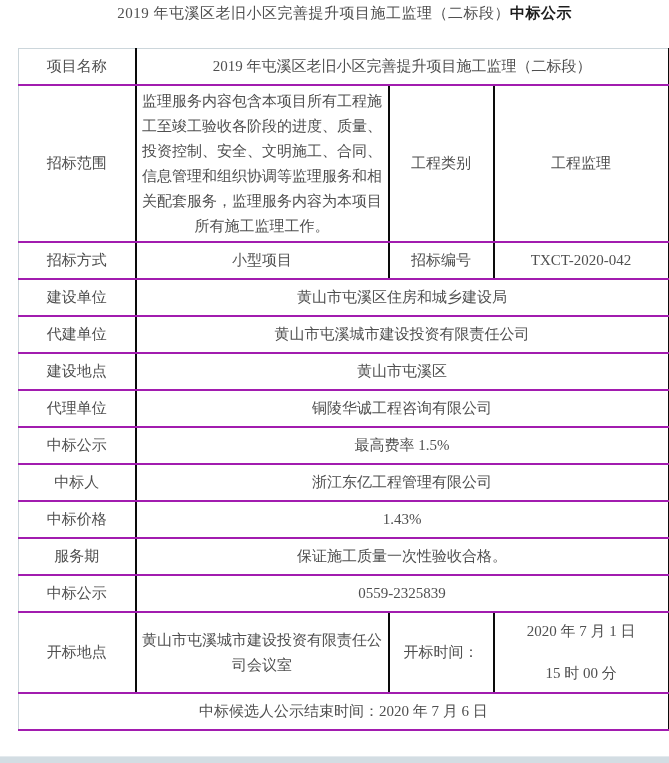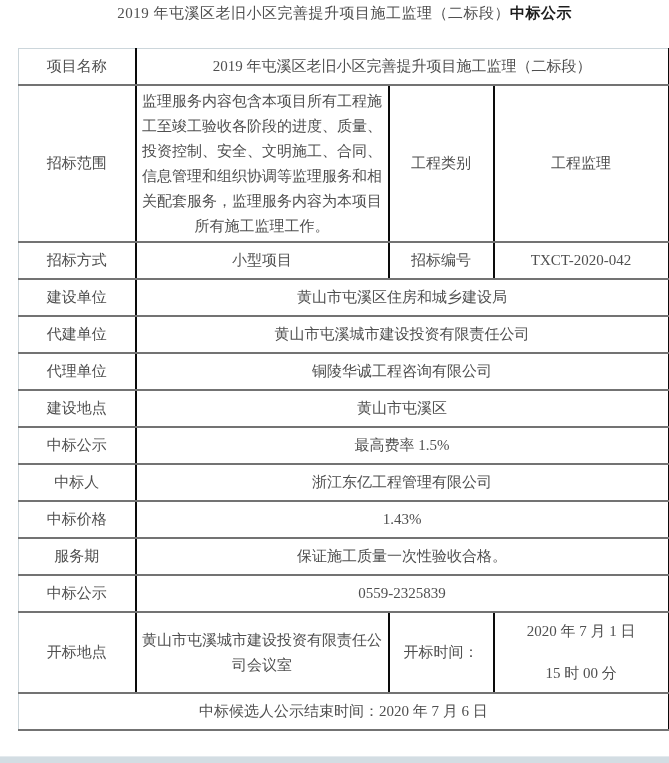--- a/index.html
+++ b/index.html
@@ -27,21 +27,21 @@
   table.bid-table {
     margin: 25px 11px 0 8px;
     width: 650px;
     table-layout: fixed;
     border-collapse: collapse;
     border: 1px solid #ccd6db;   
     font-size: 15px;
   }
   table.bid-table td {
     border-right: 2px solid #0a0a0a;
-    border-bottom: 2px solid #737373;
+    border-bottom: 2px solid #a21caf;
     text-align: center;
     vertical-align: middle;
     padding: 2px 5px;
     line-height: 25px;
     overflow: hidden;
   }
   td.h-row   { height: 31px; }
   td.h-scope { height: 151px; }
   td.h-open  { height: 75px; }
   td.cell-justify {
@@ -99,26 +99,26 @@
 
       <tr>
         <td class="h-row">建设单位</td>
         <td class="h-row" colspan="3">黄山市屯溪区住房和城乡建设局</td>
       </tr>
       <tr>
         <td class="h-row">代建单位</td>
         <td class="h-row" colspan="3">黄山市屯溪城市建设投资有限责任公司</td>
       </tr>
       <tr>
+        <td class="h-row">建设地点</td>
+        <td class="h-row" colspan="3">黄山市屯溪区</td>
+      </tr>
+      <tr>
         <td class="h-row">代理单位</td>
         <td class="h-row" colspan="3">铜陵华诚工程咨询有限公司</td>
-      </tr>
-      <tr>
-        <td class="h-row">建设地点</td>
-        <td class="h-row" colspan="3">黄山市屯溪区</td>
       </tr>
       <tr>
         <td class="h-row">中标公示</td>
         <td class="h-row" colspan="3">最高费率 1.5%</td>
       </tr>
       <tr>
         <td class="h-row">中标人</td>
         <td class="h-row" colspan="3">浙江东亿工程管理有限公司</td>
       </tr>
       <tr>

